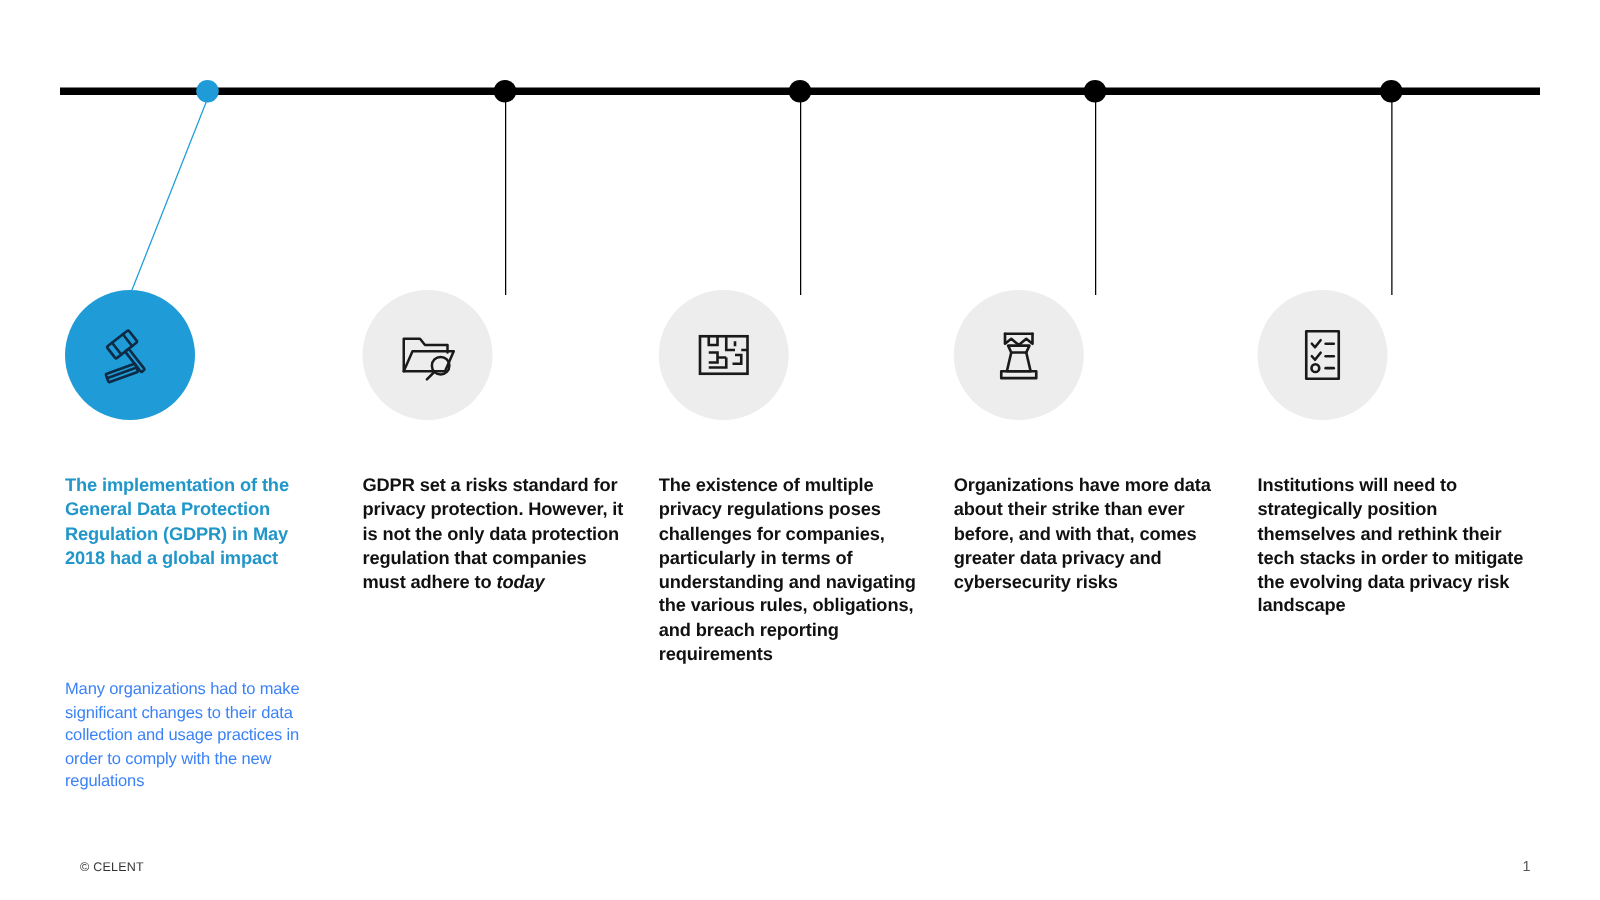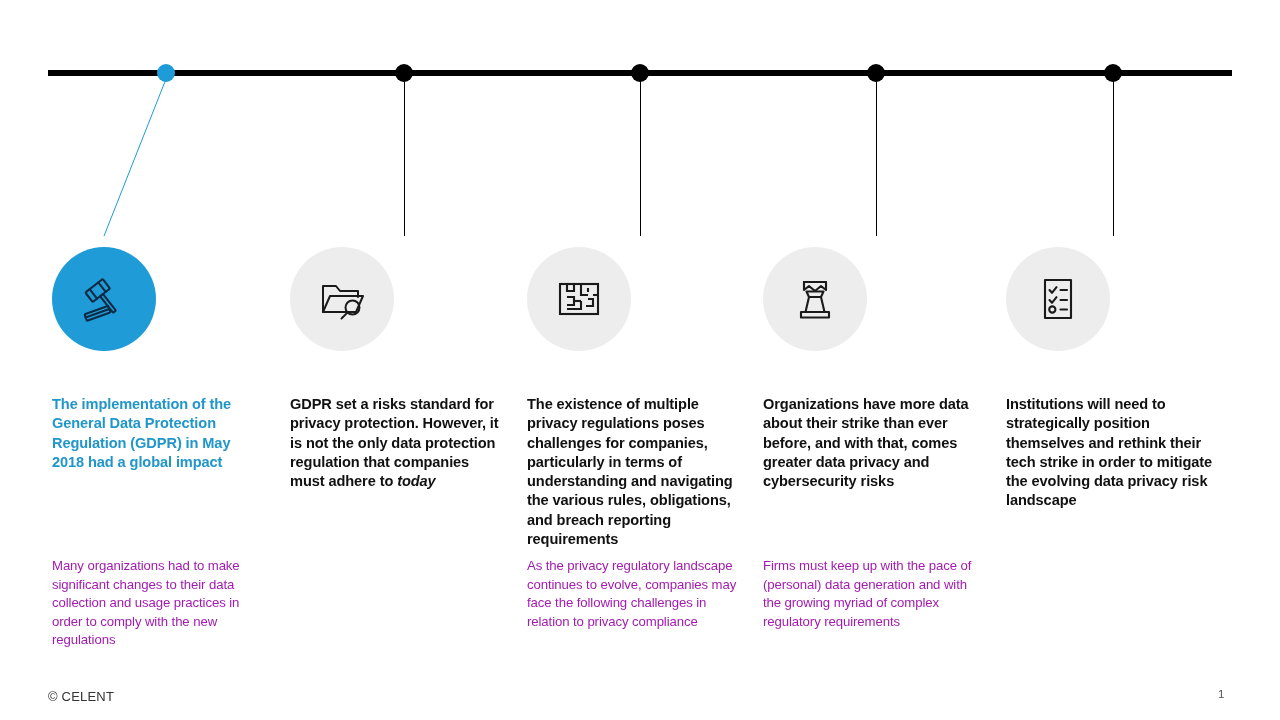--- a/index.html
+++ b/index.html
@@ -39,21 +39,21 @@
   .connector {
     position: absolute;
     width: 1px;
     background: #000000;
     top: 78px;
   }
 
   
   .column {
     position: absolute;
-    top: 247px;
+    top: 232px;
     width: 214px;
   }
 
   .circle {
     width: 104px;
     height: 104px;
     border-radius: 50%;
     background: #ededed;
     display: flex;
     align-items: center;
@@ -79,30 +79,30 @@
   .heading em { font-style: italic; }
 
   .body-text {
     position: absolute;
     left: 0;
     width: 214px;
     top: 310px;
     font-size: 13.2px;
     font-weight: normal;
     line-height: 18.6px;
-    color: #a21caf;
+    color: #3b82f6;
     letter-spacing: -0.1px;
   }
 
   
   #footer-copyright {
     position: absolute;
-    left: 48px;
+    left: 64px;
     top: 689px;
-    font-size: 13px;
+    font-size: 10px;
     color: #333333;
     letter-spacing: 0.2px;
   }
   #footer-page-number {
     position: absolute;
     left: 1218px;
     top: 688px;
     font-size: 11.5px;
     color: #555555;
   }
@@ -174,50 +174,48 @@
         <path d="M19 26 H26"></path>
         <path d="M26 9 V20 H33"></path>
         <path d="M26 26 V34 H12"></path>
         <path d="M33 13 V17"></path>
         <path d="M33 24 H38 V31 H31"></path>
         <path d="M38 20 H43"></path>
       </svg>
     </span>
   </div>
   <div class="heading">The existence of multiple privacy regulations poses challenges for companies, particularly in terms of understanding and navigating the various rules, obligations, and breach reporting requirements</div>
-  <div class="body-text">As the privacy regulatory landscape continues to evolve, companies may face the following challenges in relation to privacy compliance</div>
 </div>
 
 <div class="column" style="left:763px;">
   <div class="circle">
     <span>
       <svg class="icon-svg" width="50" height="50" viewBox="0 0 50 50" fill="none" stroke="#1a1a1a" stroke-width="2.1" stroke-linejoin="round" stroke-linecap="round">
         <path d="M14 8 V16 L19 12 L25 17 L31 12 L36 16 V8"></path>
         <path d="M14 8 H36"></path>
         <path d="M16.5 17.5 H33.5 L31 23 H19 Z"></path>
         <path d="M19 23 L15.5 38 H34.5 L31 23"></path>
         <rect x="11" y="38" width="28" height="5.5"></rect>
       </svg>
     </span>
   </div>
   <div class="heading">Organizations have more data about their strike than ever before, and with that, comes greater data privacy and cybersecurity risks</div>
-  <div class="body-text">Firms must keep up with the pace of (personal) data generation and with the growing myriad of complex regulatory requirements</div>
 </div>
 
 <div class="column" style="left:1006px;">
   <div class="circle">
     <span>
       <svg class="icon-svg" width="48" height="48" viewBox="0 0 48 48" fill="none" stroke="#1a1a1a" stroke-width="2.1" stroke-linejoin="round" stroke-linecap="round">
         <rect x="11" y="5" width="26" height="38"></rect>
         <polyline points="15.5,15 18,17.8 22.5,12.2"></polyline>
         <polyline points="15.5,25 18,27.8 22.5,22.2"></polyline>
         <circle cx="18.3" cy="34.5" r="3.1"></circle>
         <line x1="26.5" y1="15" x2="33" y2="15"></line>
         <line x1="26.5" y1="25" x2="33" y2="25"></line>
         <line x1="26.5" y1="34.5" x2="33" y2="34.5"></line>
       </svg>
     </span>
   </div>
-  <div class="heading">Institutions will need to strategically position themselves and rethink their tech strike in order to mitigate the evolving data privacy risk landscape</div>
+  <div class="heading">Institutions will need to strategically position themselves and rethink their tech stacks in order to mitigate the evolving data privacy risk landscape</div>
 </div>
 
 <div id="footer-copyright">© CELENT</div>
 <div id="footer-page-number">1</div>
 
 </body></html>

